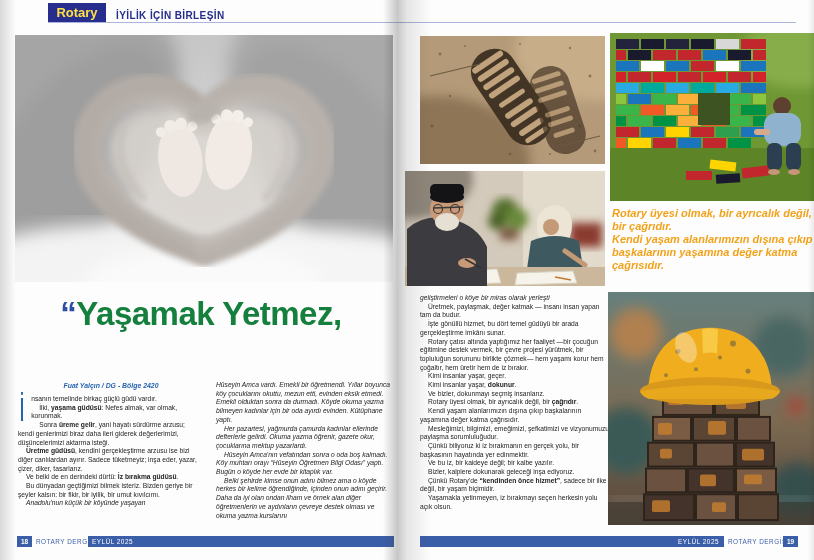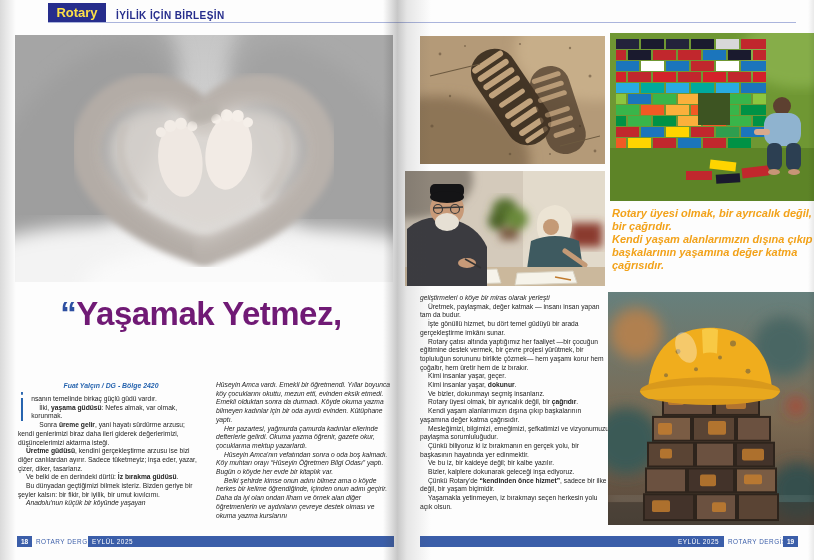--- a/index.html
+++ b/index.html
@@ -23,21 +23,21 @@
               color:#262d8c; letter-spacing:.4px;text-align:center; }
   .header-line { position:absolute; left:48px; top:22px; width:748px; height:1px; background:#aab4dc; }
 
   .img-frame { position:absolute; overflow:hidden; }
   .img-frame svg { display:block; width:100%; height:100%; }
 
   
   .hero   { left:15px; top:35px; width:378px; height:247px; }
   .title  { position:absolute; left:8px; top:296px; width:386px; text-align:center;
             font-weight:bold; font-size:33px; line-height:36px; letter-spacing:-.5px; color:#2d4fa1; }
-  .title .accent { color:#701a75; }
+  .title .accent { color:#15803d; }
   .author { position:absolute; left:18px; top:382px; width:186px; text-align:center;
             font-size:6.9px; font-weight:bold; font-style:italic; color:#2563ae; }
 
   .bodycol { position:absolute; font-size:6.7px; line-height:1.30; color:#232323; text-align:left; }
   .bodycol p { margin:0; text-indent:8px; }
   .bodycol p.ni { text-indent:0; }
   .it { font-style:italic; }
   .b  { font-weight:bold; }
   .dropcap { float:left; display:inline-block; font-size:33px; line-height:28px; color:#2563ae;
              margin:1px 3px 0 1px; transform:scaleX(.65); transform-origin:left top; }

